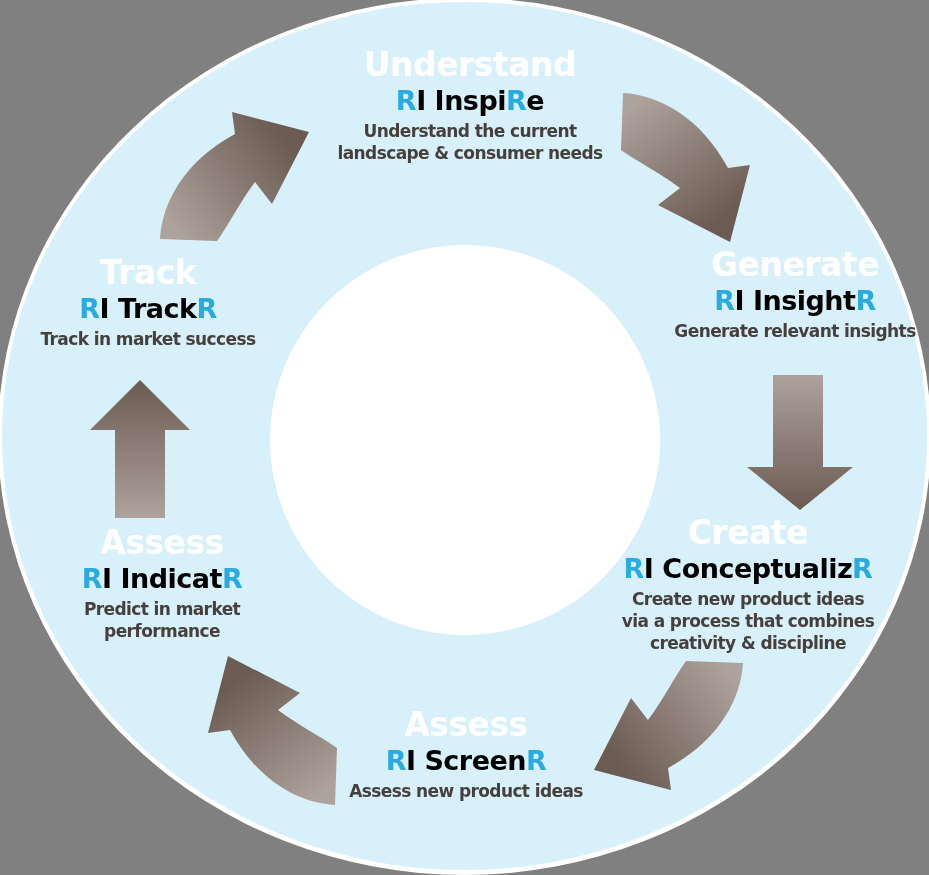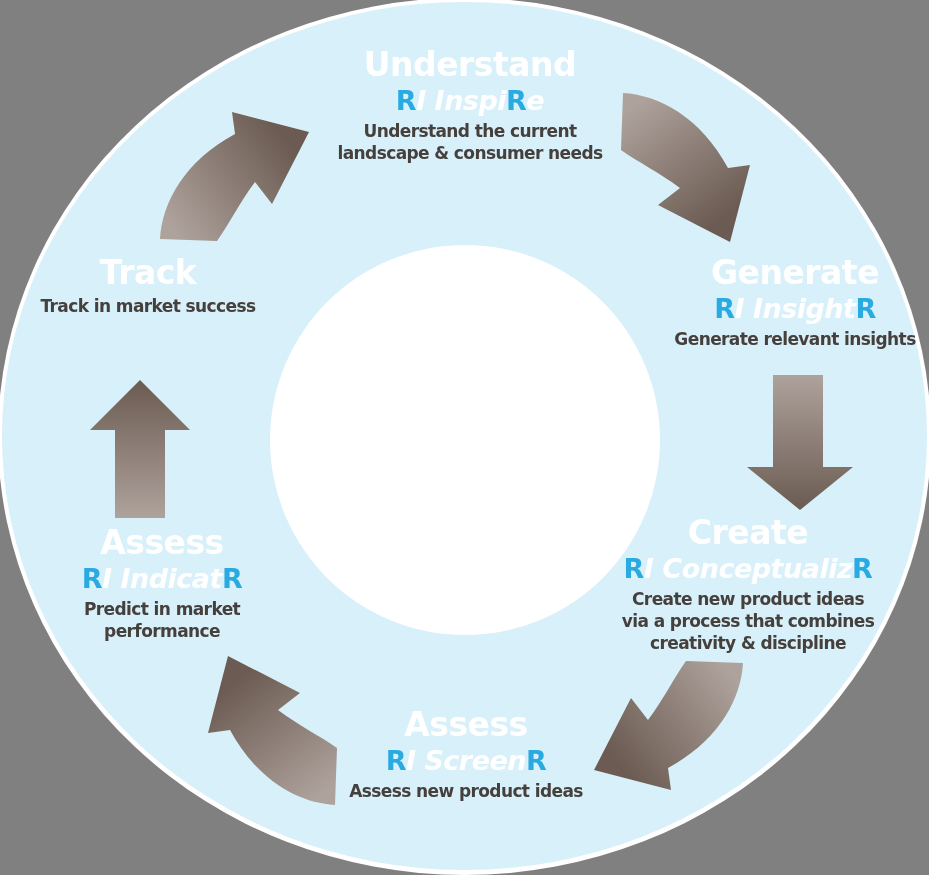--- a/index.html
+++ b/index.html
@@ -30,27 +30,27 @@
   }
   .heading{
     font-size:33px;font-weight:bold;color:#ffffff;line-height:1.15;
     letter-spacing:-0.5px;
   }
   .product{
     font-size:27px;font-weight:bold;line-height:1.2;margin-top:1px;
     letter-spacing:-0.5px;
   }
   .product .r{color:#29ABE2;}
-  .product .m{color:#ffffff;font-style:italic;}
+  .product .m{color:#000000;}
   .desc{
     font-size:17px;font-weight:bold;color:#46403D;line-height:1.28;
     letter-spacing:-0.6px;margin-top:4px;
   }
   .stage-understand{left:470px;top:46px;}
-  .stage-generate{left:795px;top:254px;}
+  .stage-generate{left:795px;top:246px;}
   .stage-create{left:748px;top:514px;}
   .stage-assess{left:466px;top:706px;}
   .stage-predict{left:162px;top:524px;}
   .stage-track{left:148px;top:254px;}
   .arrow{position:absolute;}
   .arrow-tl{left:145px;top:84px;transform:rotate(-90deg);}
   .arrow-tr{left:598px;top:78px;}
   .arrow-br{left:578px;top:638px;transform:rotate(90deg);}
   .arrow-bl{left:180px;top:640px;transform:rotate(180deg);}
   .arrow-down{left:746px;top:372px;}
@@ -170,20 +170,21 @@
     <div class="product"><span class="r">R</span><span class="m">I Indicat</span><span class="r">R</span><span class="m"></span></div>
     <div class="desc">
       <div>Predict in market</div>
       <div>performance</div>
       <div></div>
     </div>
   </div>
 
   <div class="stage stage-track">
     <div class="heading">Track</div>
+    <div class="product"><span class="r">R</span><span class="m">I Track</span><span class="r">R</span><span class="m"></span></div>
     <div class="desc">
       <div>Track in market success</div>
       <div></div>
       <div></div>
     </div>
   </div>
 
 </div>
 
 </body></html>

